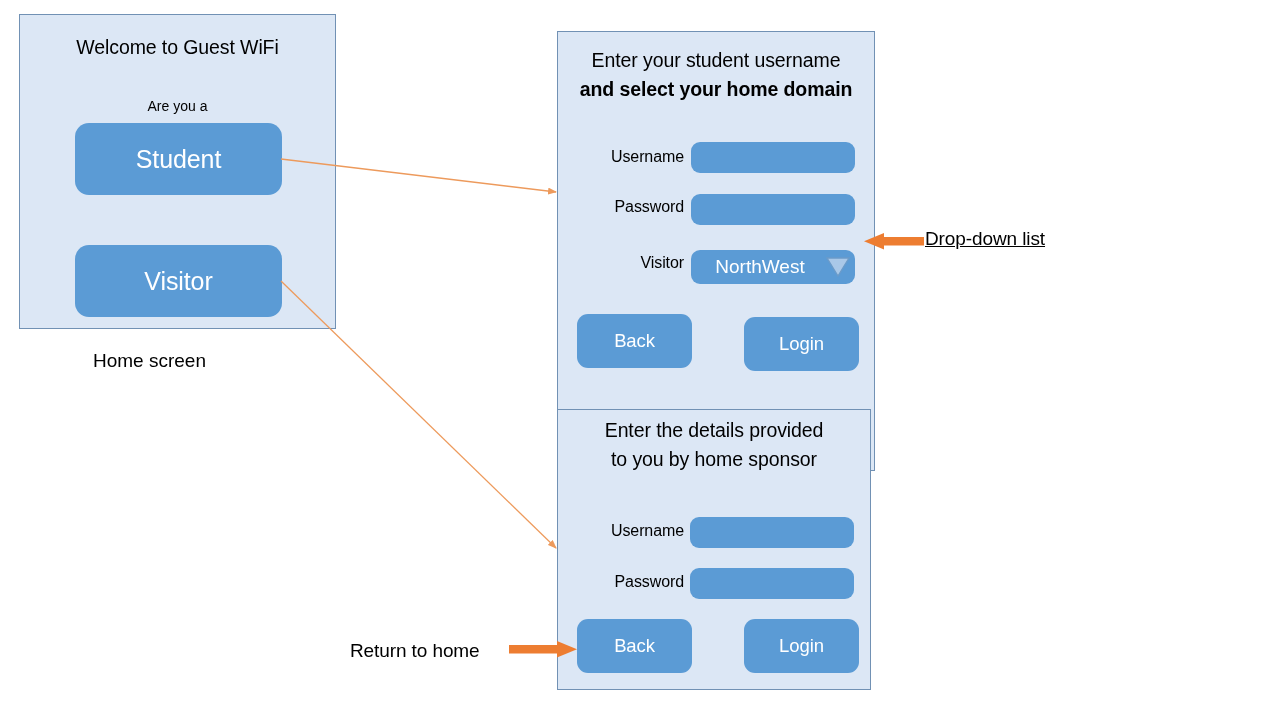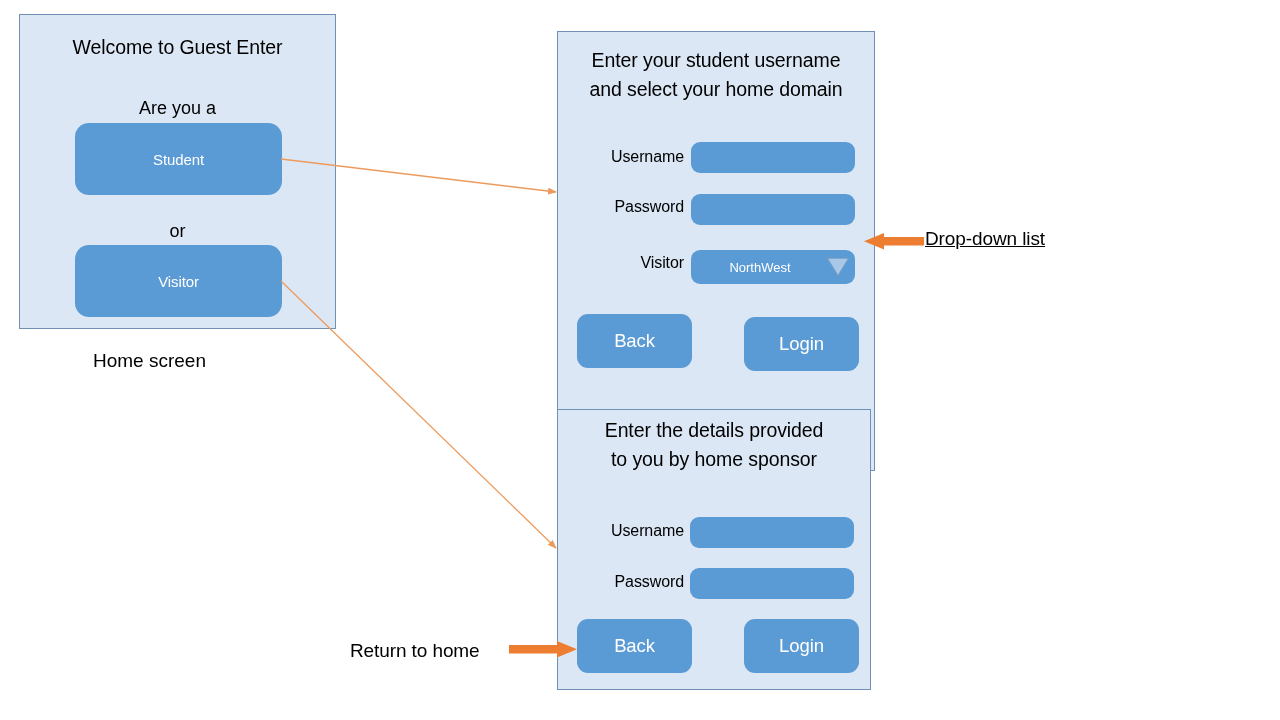--- a/index.html
+++ b/index.html
@@ -43,40 +43,40 @@
     line-height: 29px;
     color: #000000;
     letter-spacing: -0.1px;
   }
 
   .centered-text {
     position: absolute;
     left: 0;
     width: 100%;
     text-align: center;
-    font-size: 18px;
+    font-size: 14px;
     color: #000000;
   }
 
   
   .blue-btn {
     position: absolute;
     background: #5B9BD5;
     border-radius: 11px;
     box-sizing: border-box;
     color: #ffffff;
     font-size: 18.5px;
     display: flex;
     align-items: center;
     justify-content: center;
     letter-spacing: -0.1px;
   }
   .big-btn {
     border-radius: 14px;
-    font-size: 15px;
+    font-size: 25px;
   }
   .field-box {
     position: absolute;
     background: #5B9BD5;
     border-radius: 9px;
     box-sizing: border-box;
   }
   .field-label {
     position: absolute;
     font-size: 16px;
@@ -88,21 +88,21 @@
   
   .dropdown {
     position: absolute;
     background: #5B9BD5;
     border-radius: 9px;
     box-sizing: border-box;
     display: flex;
     align-items: center;
     justify-content: center;
     color: #ffffff;
-    font-size: 13px;
+    font-size: 19px;
     padding-right: 26px;
   }
   .dd-caret {
     position: absolute;
     right: 4px;
     top: 50%;
     transform: translateY(-50%);
     width: 26px;
     height: 24px;
     display: block;
@@ -131,36 +131,35 @@
     height: 720px;
     pointer-events: none;
   }
 </style>
 </head>
 <body>
 
 <div class="stage">
 
   <div class="panel" id="panel-home">
-    <div class="panel-heading" style="top:18px;">Welcome to Guest Enter</div>
+    <div class="panel-heading" style="top:18px;">Welcome to Guest WiFi</div>
 
     <div class="centered-text" style="top:83px;">Are you a</div>
 
     <div class="blue-btn big-btn" style="left:55px; top:108px; width:207px; height:72px;">Student</div>
 
-    <div class="centered-text" style="top:206px;">or</div>
 
     <div class="blue-btn big-btn" style="left:55px; top:230px; width:207px; height:72px;">Visitor</div>
   </div>
 
   <div class="caption" style="left:93px; top:350px;text-align:center;">Home screen</div>
 
   <div class="panel" id="panel-student">
     <div class="panel-heading" style="top:14px;">Enter your student username</div>
-    <div class="panel-heading" style="top:43px;">and select your home domain</div>
+    <div class="panel-heading" style="top:43px;font-weight:bold;">and select your home domain</div>
 
     <div class="field-label" style="left:8px; top:116px; width:118px;">Username</div>
     <div class="field-box" style="left:133px; top:110px; width:164px; height:31px;"></div>
 
     <div class="field-label" style="left:8px; top:166px; width:118px;">Password</div>
     <div class="field-box" style="left:133px; top:162px; width:164px; height:31px;"></div>
 
     <div class="field-label" style="left:8px; top:222px; width:118px;">Visitor</div>
     <div class="dropdown" style="left:133px; top:218px; width:164px; height:34px;">
       <span>NorthWest</span>

